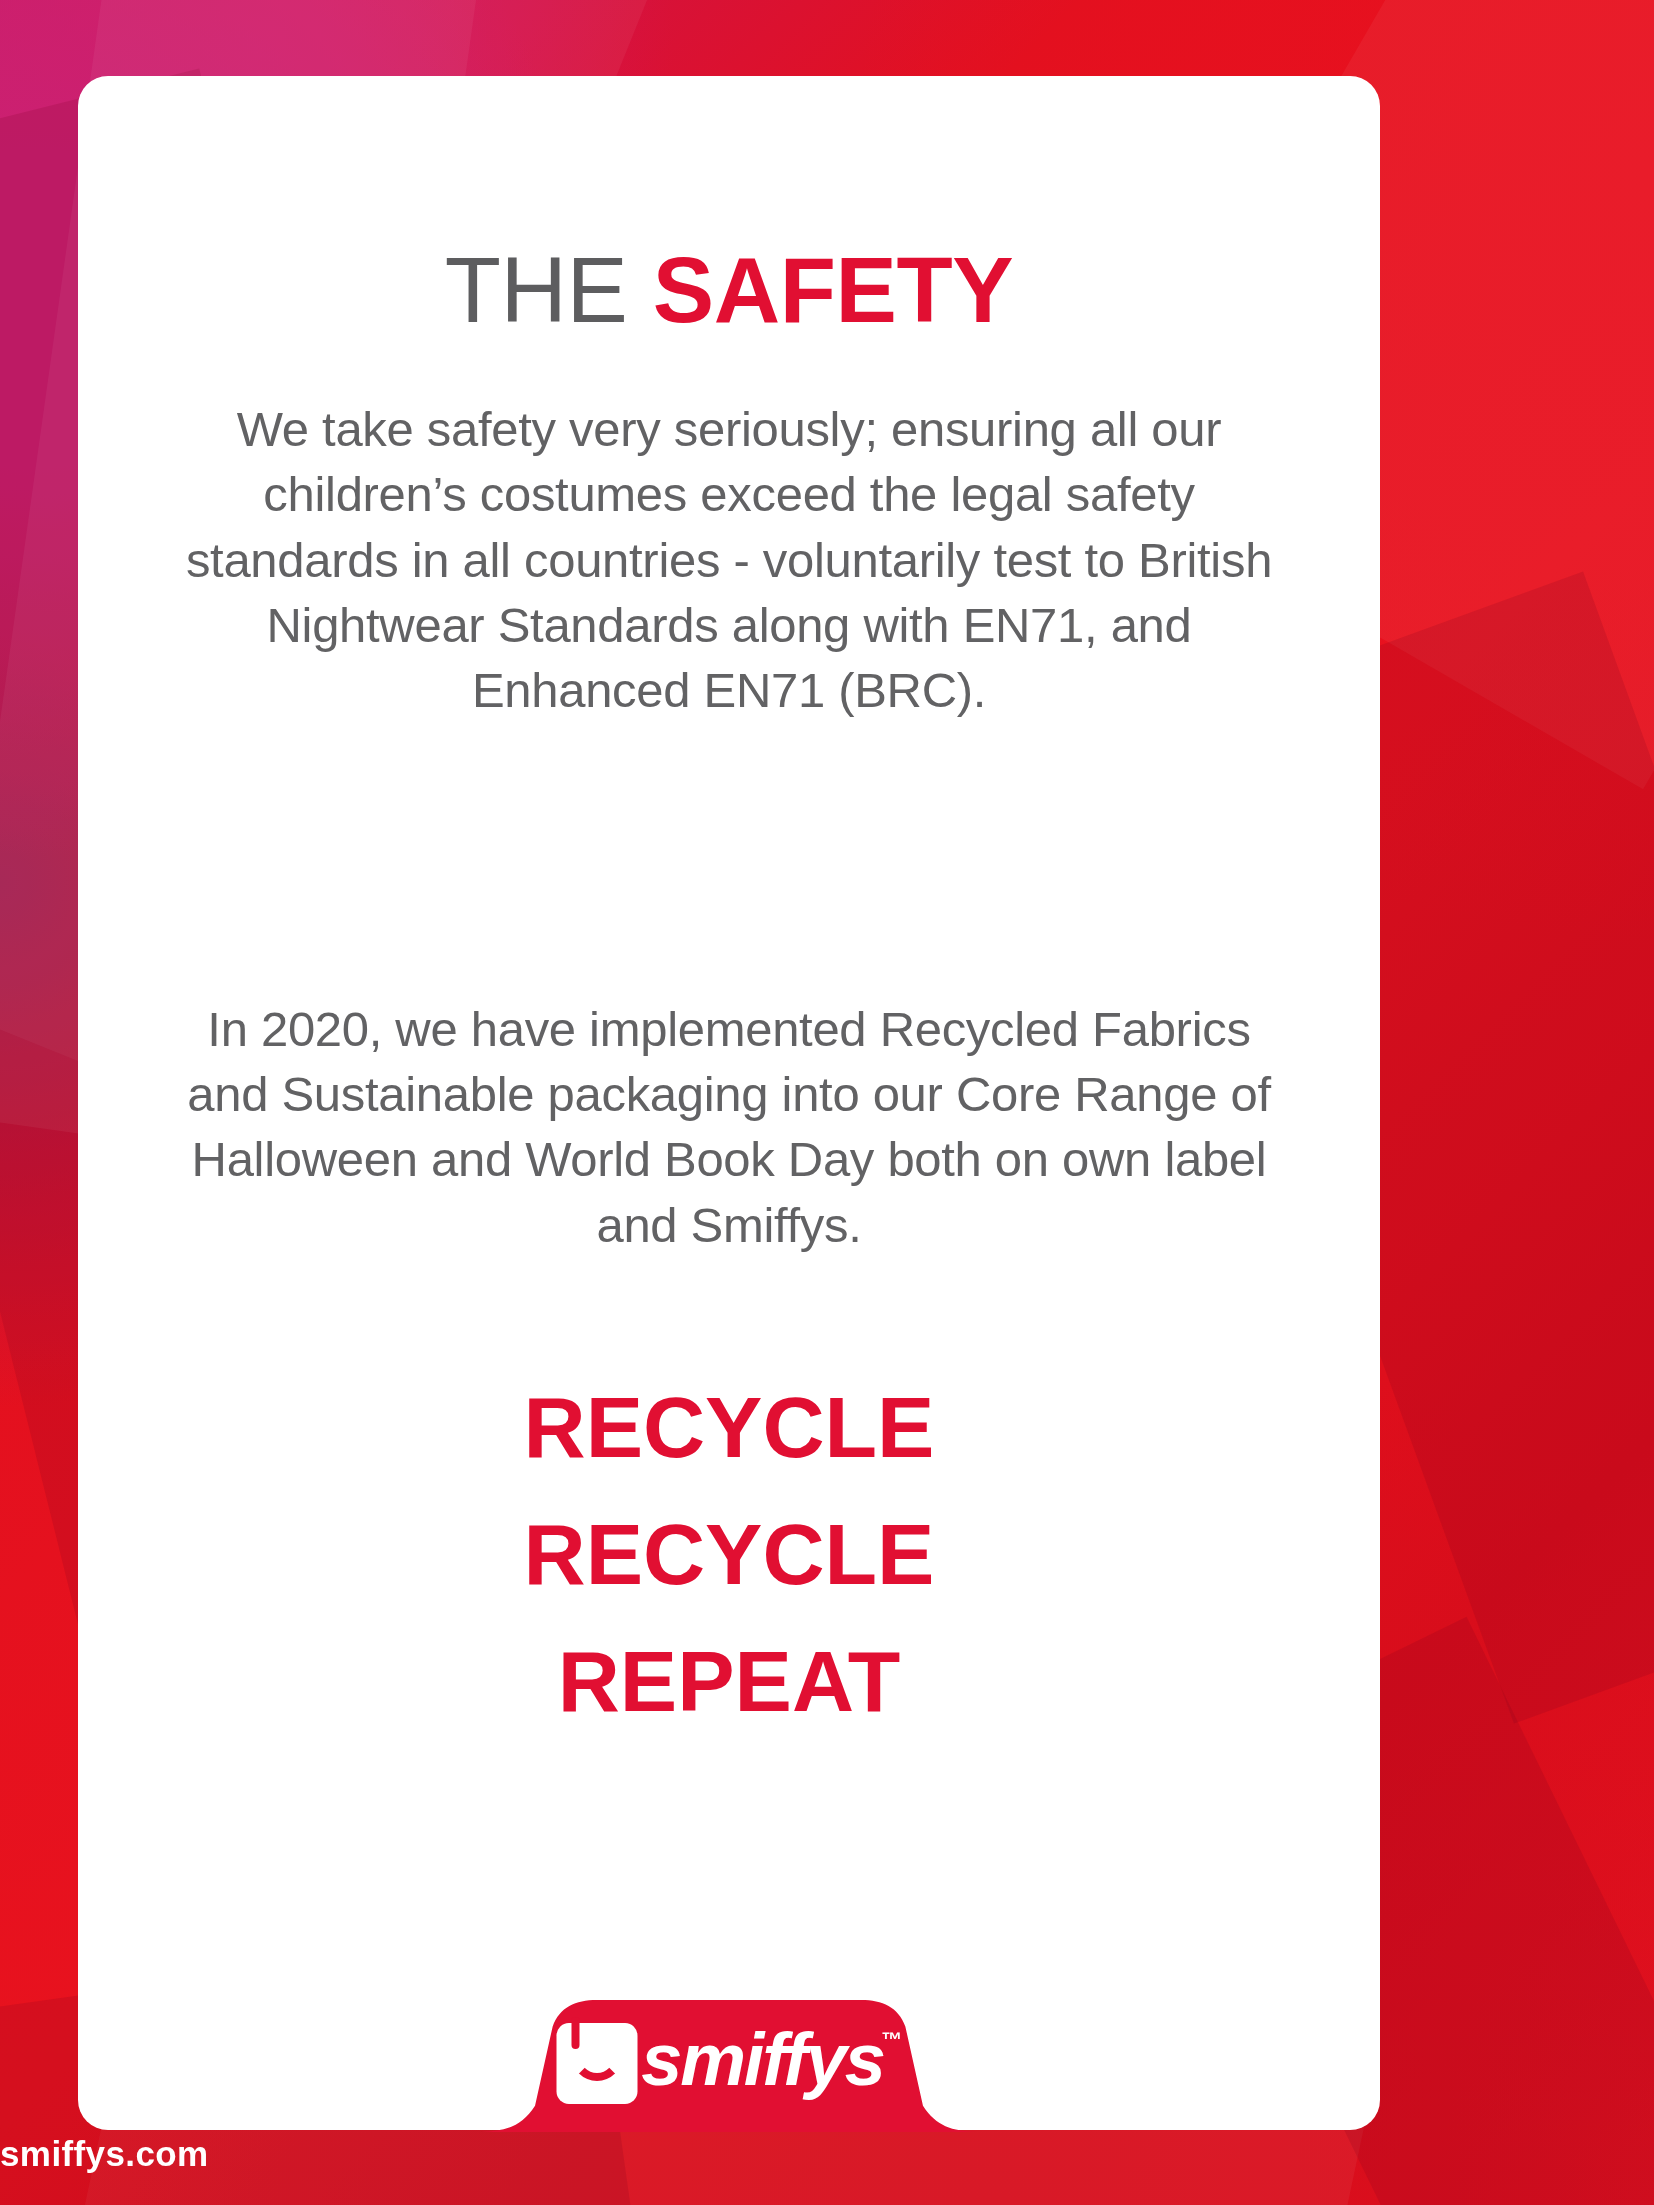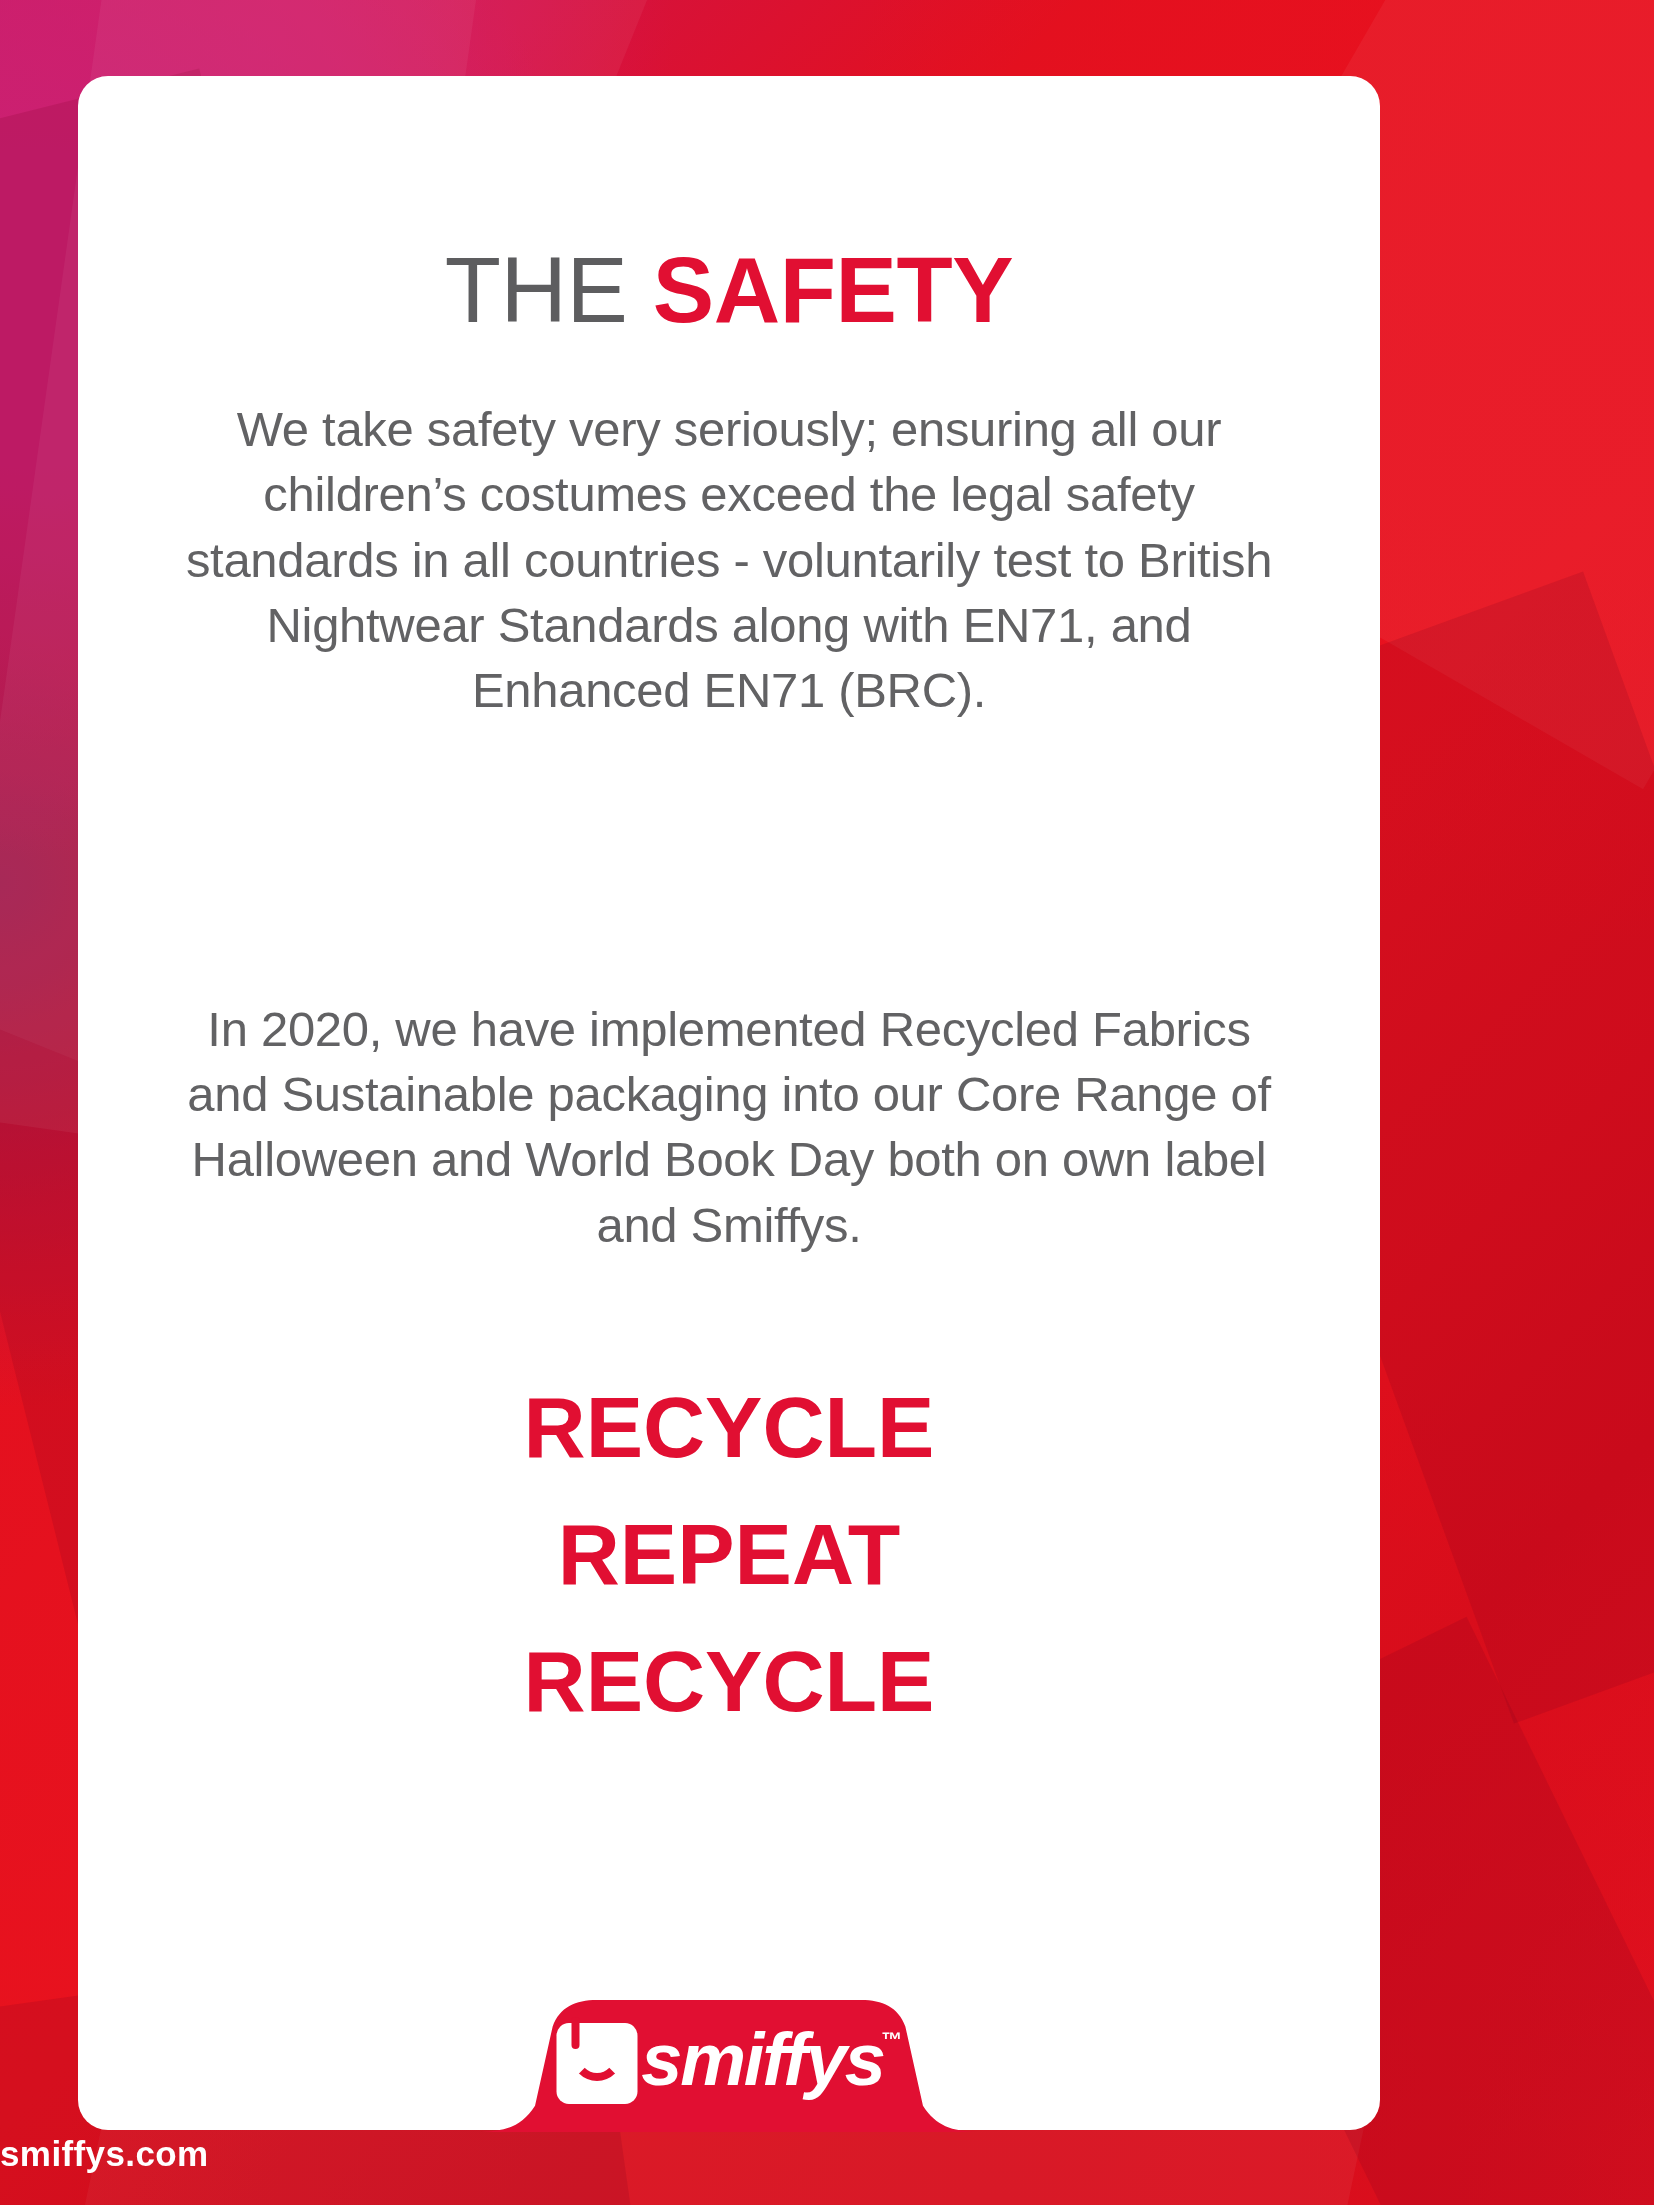--- a/index.html
+++ b/index.html
@@ -218,22 +218,22 @@
 
     <p class="body-text" id="safety-body">We take safety very seriously; ensuring all our children’s costumes exceed the legal safety standards in all countries - voluntarily test to British Nightwear Standards along with EN71, and Enhanced EN71 (BRC).</p>
 
     <div class="spacer-lg"></div>
 
 
     <p class="body-text" id="sustainability-body">In 2020, we have implemented Recycled Fabrics and Sustainable packaging into our Core Range of Halloween and World Book Day both on own label and Smiffys.</p>
 
     <div class="slogan">
       <div class="slogan-line">RECYCLE</div>
+      <div class="slogan-line">RECYCLE</div>
       <div class="slogan-line">REPEAT</div>
-      <div class="slogan-line">RECYCLE</div>
     </div>
 
   </div>
 
   <div class="footer-tab">
     <svg class="tab-bg" viewBox="0 0 600 150" preserveAspectRatio="none">
       <path d="M0,150 L0,150 C40,150 62,148 80,120 L100,30 C108,8 126,0 150,0 L450,0 C474,0 492,8 500,30 L520,120 C538,148 560,150 600,150 Z" fill="#e10f32"></path>
     </svg>
     <div class="logo-row">
       <div class="logo-mark">

